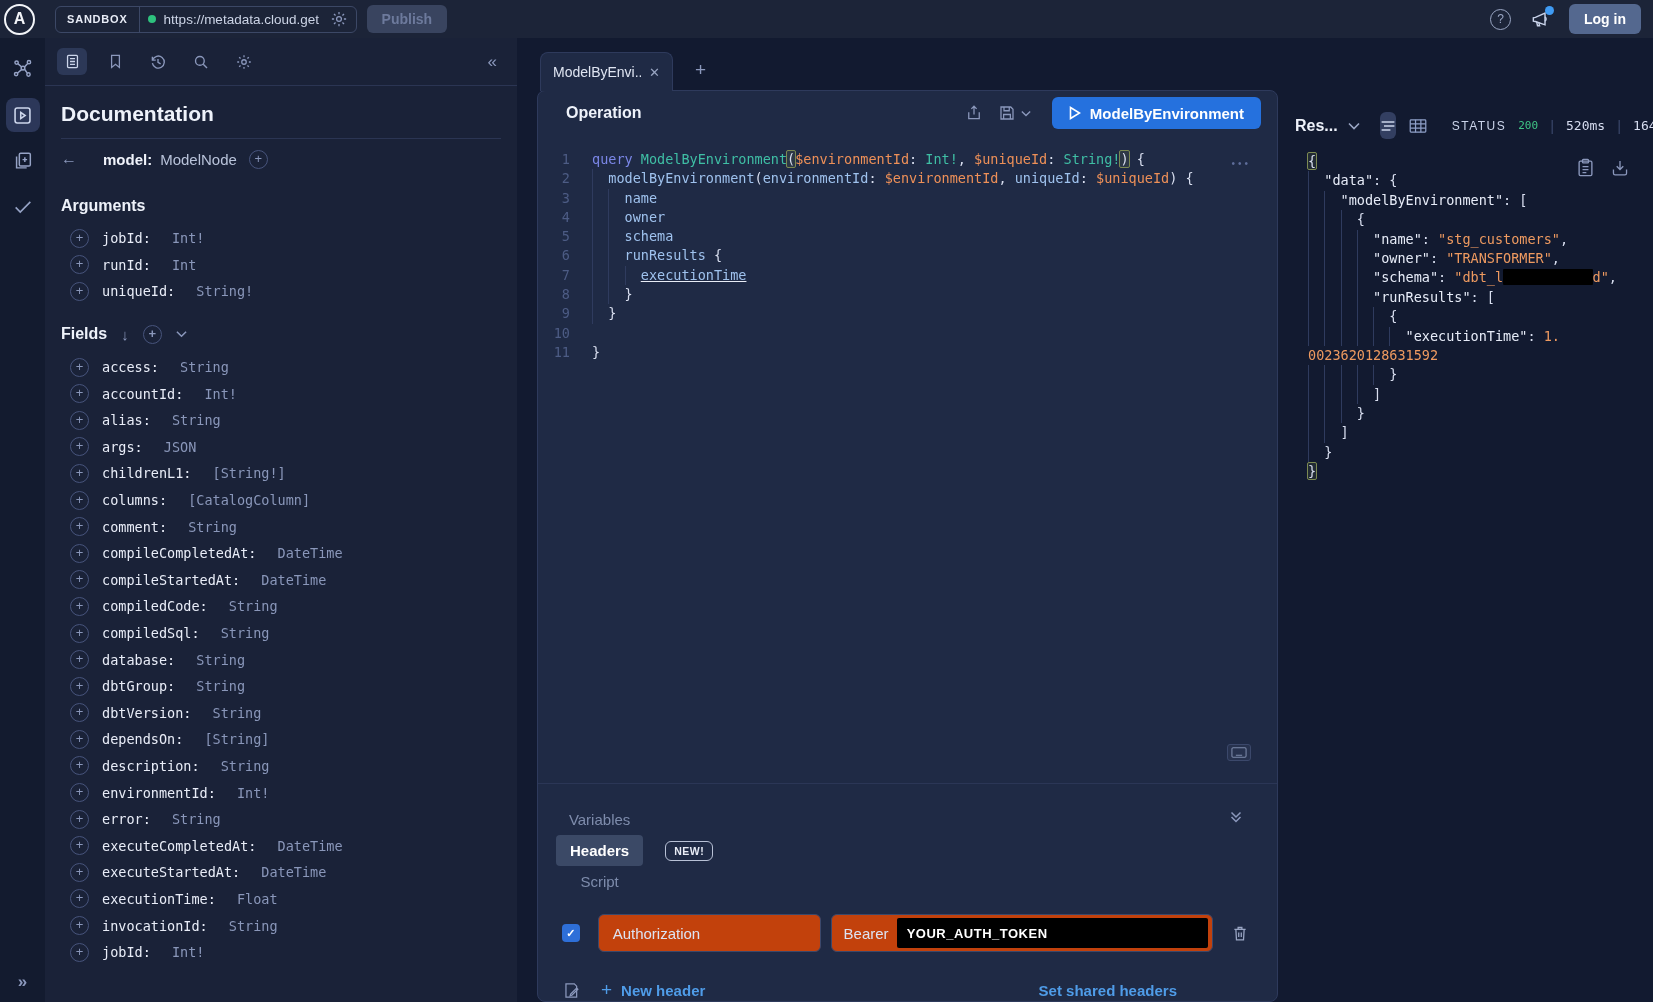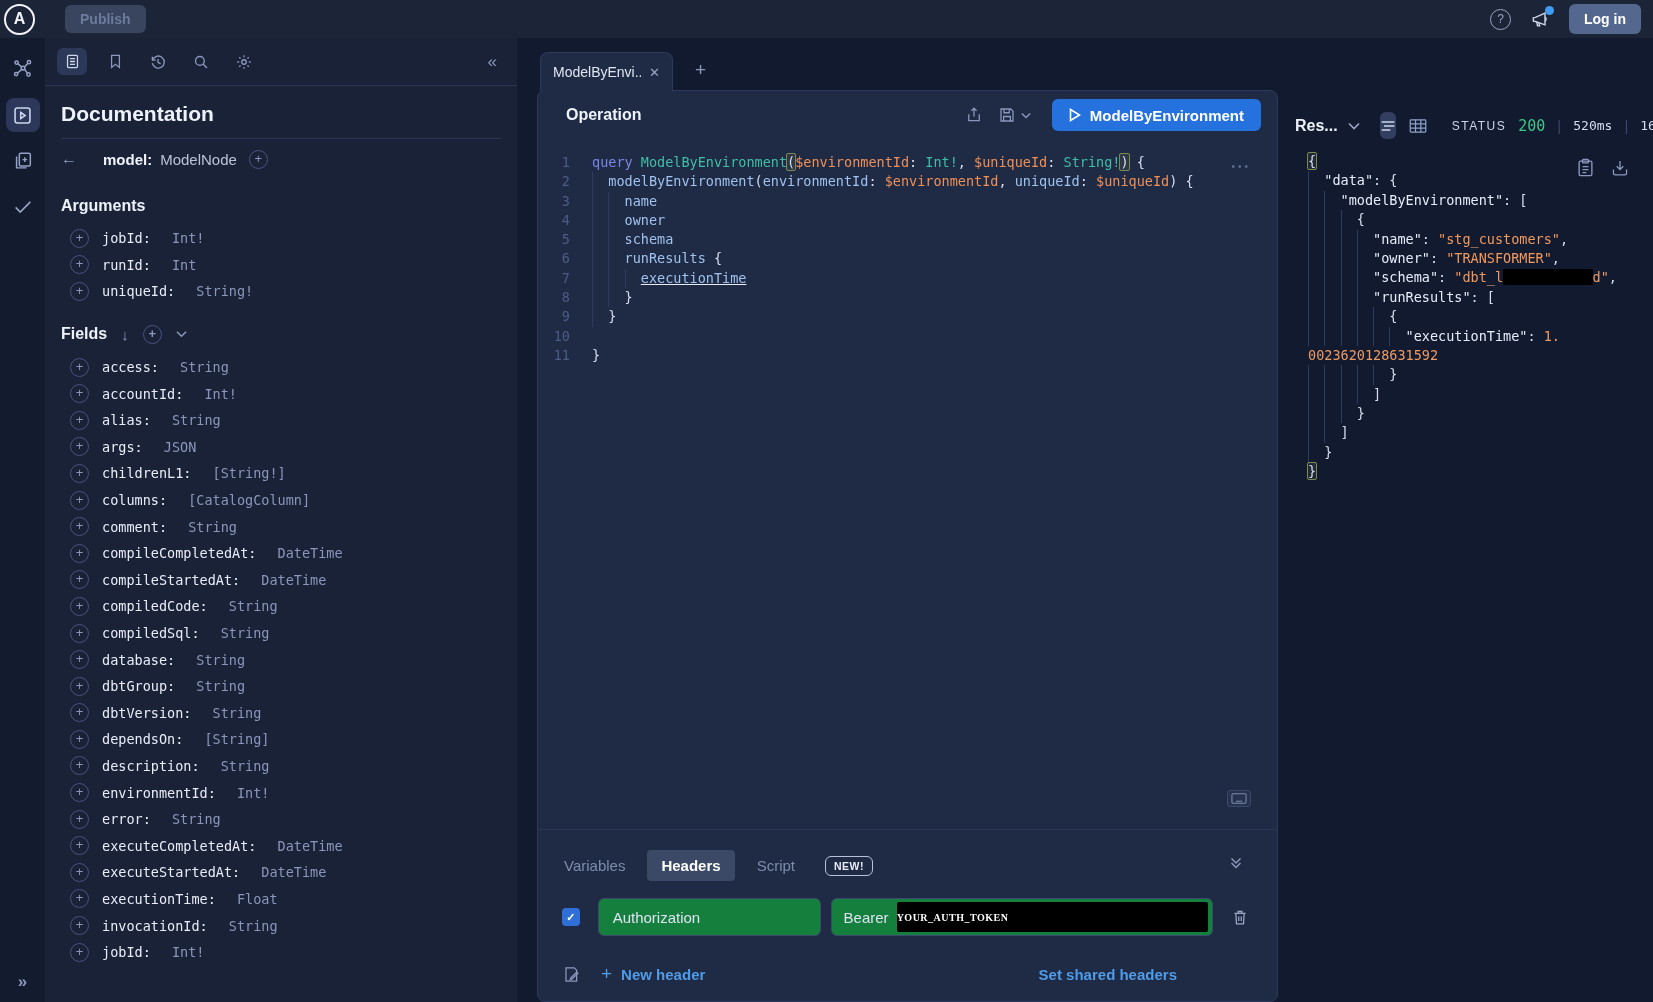--- a/index.html
+++ b/index.html
@@ -80,54 +80,67 @@
 
   
   .bottom { padding:20px 28px 0 24px; position:relative; }
   .btabs-row { display:flex; align-items:center; position:relative; }
   .btab { background:none; border:none; font-size:15px; color:#7e8cac; margin-right:26px; padding:7px 2px; font-family:inherit; }
   .btab.active { background:#3b4966; color:#fff; font-weight:bold; border-radius:4px; padding:7px 14px; margin-left:-6px; margin-right:20px; }
   .new-badge { border:1px solid #b8c1d6; border-radius:6px; font-size:10.5px; font-weight:bold; letter-spacing:.5px; color:#e8ecf6; padding:3px 8px; margin-left:2px; }
   .collapse-dbl { position:absolute; right:6px; top:6px; color:#8b98bc; }
   .hdr-row { display:flex; align-items:center; margin-top:17px; }
   .checkbox { width:18px; height:18px; background:#2e6fd8; border-radius:4px; color:#fff; font-size:11px; font-weight:bold; display:flex; align-items:center; justify-content:center; }
-  .inp { height:38px; background:#15803d; border:1px solid #3b486b; border-radius:6px; display:flex; align-items:center; font-size:15px; color:#dde3f2; }
+  .inp { height:38px; background:#c2410c; border:1px solid #3b486b; border-radius:6px; display:flex; align-items:center; font-size:15px; color:#dde3f2; }
   .inp-name { width:227px; margin-left:18px; padding:0 14px; }
   .inp-value { width:390px; margin-left:10px; padding-left:12px; padding-right:4px; }
   .bearer { color:#dde3f2; }
   .token-box { flex:1; height:30px; background:#000; border-radius:2px; margin-left:8px; display:flex; align-items:center; }
-  .token-text { font-family:Liberation Serif, serif; font-size:10px; font-weight:bold; color:#fff; letter-spacing:.5px; }
+  .token-text { font-family:Liberation Sans, sans-serif; font-size:13px; font-weight:bold; color:#fff; letter-spacing:.5px; padding-left:10px; }
   .trash { margin-left:18px; color:#9aa6c4; }
   .foot-row { display:flex; align-items:center; margin-top:27px; }
   .blue-link { color:#4f9ce8; font-weight:bold; font-size:15px; display:flex; align-items:center; gap:9px; background:none; border:none; font-family:inherit; }
   .plus-glyph { font-size:19px; font-weight:normal; }
   .new-header-btn { margin-left:20px; }
   .shared-link { margin-left:auto; margin-right:72px; }
 
   
   .resp { flex:1; position:relative; padding:22px 0 0 17px; min-width:0; }
   .resp-header { display:flex; align-items:center; }
   .resp-title { font-size:16px; font-weight:bold; color:#eef2fa; }
   .resp-chev { margin-left:10px; color:#9aa6c4; }
   .fmt-pill { width:30px; height:27px; background:#333f61; border-radius:6px; display:flex; align-items:center; justify-content:center; color:#ccd5ea; margin-left:20px; }
   .tbl-icon { margin-left:13px; color:#8fa0c8; }
   .status-group { display:flex; align-items:center; margin-left:25px; gap:12px; }
   .status-label { font-size:12px; letter-spacing:1.5px; color:#cbd4ea; }
-  .status-code { font-size:15px; color:#3fc585; font-family:"DejaVu Sans Mono", monospace; }
+  .status-code { font-size:11px; color:#3fc585; font-family:"DejaVu Sans Mono", monospace; }
   .v-div { color:#39466a; font-size:15px; }
   .metric { font-size:13px; color:#d6dcef; font-family:"DejaVu Sans Mono", monospace; }
   .resp-json { margin-top:13px; padding-left:13px; font-family:"DejaVu Sans Mono", monospace; font-size:13.5px; }
   .resp-json .cl { height:19.4px; line-height:19.4px; }
   .resp-icons { position:absolute; top:68px; right:24px; display:flex; gap:17px; color:#8fa0c8; }
 </style>
 </head>
 <body>
 
 <header class="topbar">
   <div class="logo">A</div>
+  <div class="sandbox-group">
+    <span class="sandbox-label">SANDBOX</span>
+    <span class="url-seg">
+      <span class="green-dot"></span>
+      <span class="url-text">https://metadata.cloud.get</span>
+      <span class="icon">
+        <svg width="18" height="18" viewBox="0 0 24 24" fill="none" stroke="currentColor" stroke-width="1.7">
+            <circle cx="12" cy="12" r="3.2"></circle>
+            <path d="M12 2.5v3M12 18.5v3M2.5 12h3M18.5 12h3M5.3 5.3l2.1 2.1M16.6 16.6l2.1 2.1M18.7 5.3l-2.1 2.1M7.4 16.6l-2.1 2.1"></path>
+          </svg>
+      </span>
+    </span>
+  </div>
   <button class="publish-btn">Publish</button>
   <div class="topbar-right">
     <span class="help-circle">?</span>
     <span class="mega-wrap icon">
       <svg width="22" height="20" viewBox="0 0 24 24" fill="none" stroke="#c9d3ea" stroke-width="1.7">
           <path d="M4 10.5v4l2.5.5L18 19V5L6.5 10 4 10.5z"></path>
           <path d="M18 9.5a3 3 0 0 1 0 5"></path>
           <path d="M8 15.5l1 4.5h2.5l-1-4"></path>
         </svg>
       <span class="notif-dot"></span>
@@ -424,21 +437,21 @@
             <svg width="16" height="11" viewBox="0 0 20 14" fill="none" stroke="currentColor" stroke-width="1.3">
                 <rect x="1" y="1" width="18" height="12" rx="1.5"></rect>
                 <path d="M4 4.5h.01M8 4.5h.01M12 4.5h.01M16 4.5h.01M4 7.5h.01M8 7.5h.01M12 7.5h.01M16 7.5h.01M6 10.5h8"></path>
               </svg>
           </span>
         </div>
         <div class="op-divider"></div>
 
         <div class="bottom">
           <div class="btabs-row">
-            <span style="display:inline-flex;align-items:center;">
+            <span style="display:inline-flex;align-items:center;flex-direction:column;">
                 <button class="btab">Variables</button>
                 <button class="btab active">Headers</button>
                 <button class="btab">Script</button>
               </span>
             <span class="new-badge">NEW!</span>
             <span class="collapse-dbl">
               <svg width="14" height="14" viewBox="0 0 14 14" fill="none" stroke="currentColor" stroke-width="1.5">
                   <path d="M2.5 2.5L7 7l4.5-4.5M2.5 7L7 11.5 11.5 7"></path>
                 </svg>
             </span>

